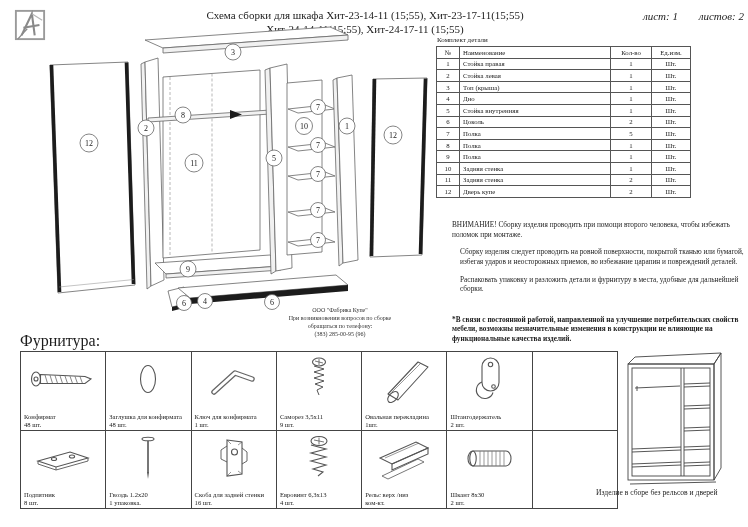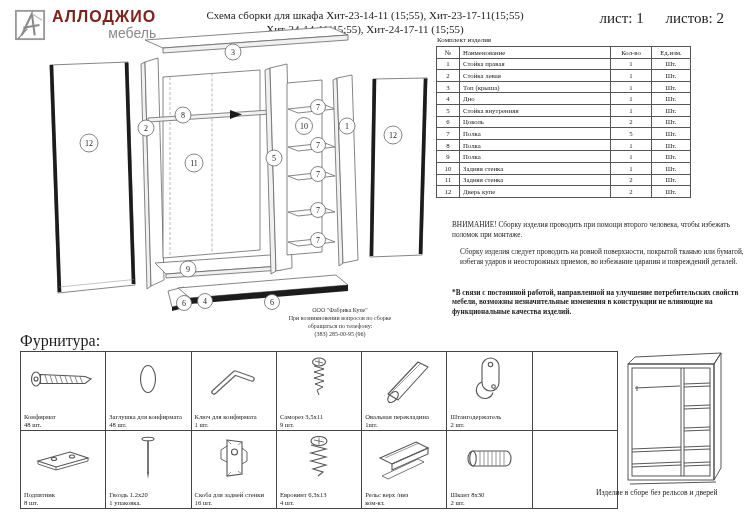--- a/index.html
+++ b/index.html
@@ -9,21 +9,21 @@
   }
   
   .logo-block{position:absolute;left:14px;top:9px;display:flex;gap:6px;}
   .logo-box{width:32px;height:32px;}
   .logo-text{display:flex;flex-direction:column;align-items:flex-end;}
   .logo-brand{font-family:"Liberation Sans",sans-serif;font-weight:bold;font-size:16px;
     letter-spacing:1px;color:#7b241c;line-height:1.05;}
   .logo-sub{font-family:"Liberation Sans",sans-serif;font-size:14px;color:#8a8a8a;line-height:1.05;}
   .title-block{position:absolute;left:175px;top:8px;width:380px;text-align:center;
     font-size:11px;line-height:1.3;}
-  .sheet-info{position:absolute;right:24px;top:10px;font-size:15px;}
+  .sheet-info{position:absolute;right:4px;top:10px;font-size:11px;font-style:italic;}
   .sheet-info span{margin-left:18px;}
   
   .parts-caption{position:absolute;left:437px;top:36px;font-size:7px;}
   .parts-table{position:absolute;left:436px;top:46px;border-collapse:collapse;
     font-size:6.8px;}
   .parts-table th,.parts-table td{border:0.8px solid #555;padding:0 3px;height:10.6px;
     font-weight:normal;text-align:left;white-space:nowrap;}
   .parts-table th{text-align:left;}
   .c-num{width:16px;text-align:center !important;}
   .c-name{width:144px;}
@@ -70,37 +70,33 @@
 <div class="logo-block">
   <div class="logo-box">
     <svg viewBox="0 0 34 34" width="32" height="32">
       <rect x="2" y="2" width="30" height="30" fill="none" stroke="#9a9a9a" stroke-width="2"></rect>
       <path d="M8,28 L19,5 L22,28" fill="none" stroke="#8a8a8a" stroke-width="2.2"></path>
       <path d="M10,20 L27,17" fill="none" stroke="#8a8a8a" stroke-width="2.2"></path>
       <path d="M4,32 L14,21" fill="none" stroke="#8a8a8a" stroke-width="1.4"></path>
       <path d="M19,5 L30,12" fill="none" stroke="#b5b5b5" stroke-width="1.2"></path>
     </svg>
   </div>
-  <div class="logo-text">
-    <span class="logo-brand">АЛЛОДЖИО</span>
-    <span class="logo-sub">мебель</span>
-  </div>
 </div>
 
 <div class="title-block">
   <div>Схема сборки для шкафа Хит-23-14-11 (15;55), Хит-23-17-11(15;55)</div>
   <div>Хит-24-14-11(15;55), Хит-24-17-11 (15;55)</div>
 </div>
 
 <div class="sheet-info">
   <span>лист: 1</span>
   <span>листов: 2</span>
 </div>
 
-<div class="parts-caption">Комплект изделия</div>
+<div class="parts-caption">Комплект детали</div>
 <table class="parts-table">
   <thead>
     <tr>
       <th class="c-num">№</th>
       <th class="c-name">Наименование</th>
       <th class="c-qty">Кол-во</th>
       <th class="c-unit">Ед.изм.</th>
     </tr>
   </thead>
   <tbody>
@@ -175,20 +171,21 @@
         <td class="c-name">Дверь купе</td>
         <td class="c-qty">2</td>
         <td class="c-unit">Шт.</td>
       </tr>
   </tbody>
 </table>
 
 <div class="notes">
   <p>ВНИМАНИЕ! Сборку изделия проводить при помощи второго человека, чтобы избежать поломок при монтаже.</p>
   <div class="tight">Сборку изделия следует проводить на ровной поверхности, покрытой тканью или бумагой, избегая ударов и неосторожных приемов, во избежание царапин и повреждений деталей.</div>
+  <div class="tight">Распаковать упаковку и разложить детали и фурнитуру в места, удобные для дальнейшей сборки.</div>
   <p class="gap-top">*В связи с постоянной работой, направленной на улучшение потребительских свойств мебели, возможны незначительные изменения в конструкции не влияющие на функциональные качества изделий.</p>
 </div>
 
 <svg class="diagram" width="420" height="302" viewBox="0 0 420 302">
 
   <polygon class="face" points="127,16 312,3 330,11 145,24"></polygon>
   <polygon class="shade" points="145,24 330,11 330,16 145,29"></polygon>
 
   <polygon class="face" points="32,41 110,38 117,261 40,269"></polygon>
   <line class="edge" x1="33.5" y1="41" x2="41.5" y2="268"></line>

